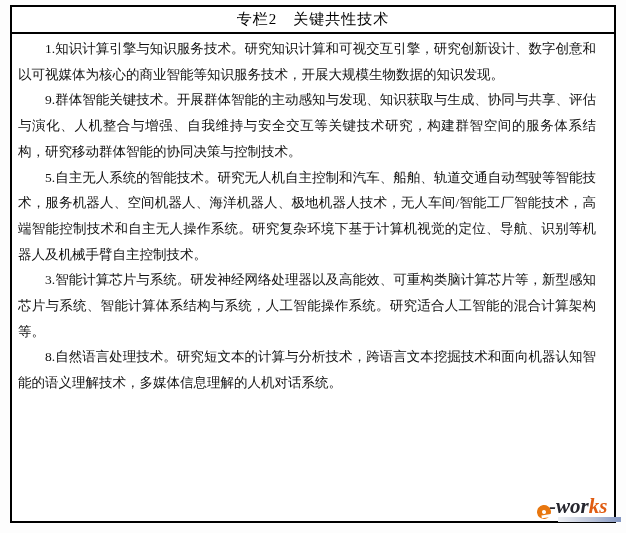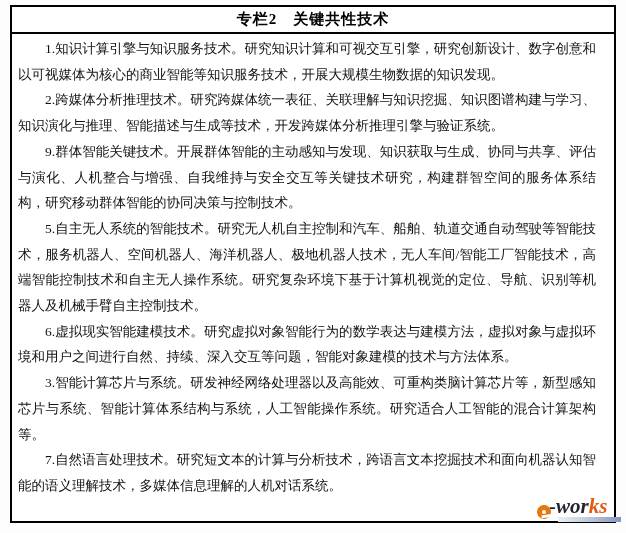--- a/index.html
+++ b/index.html
@@ -21,21 +21,21 @@
     height: 518px;
     border: 2px solid #000000;
     background: #ffffff;
   }
   .panel-header {
     height: 27px;
     border-bottom: 2px solid #000000;
     display: flex;
     align-items: center;
     justify-content: center;
-    font-weight: bold;
+    font-weight: normal;
     font-size: 15px;
     letter-spacing: 1px;
     color: #000000;
   }
   .panel-body {
     padding: 2px 18px 0 6px;
     font-size: 13.5px;
     line-height: 25.7px;
     text-align: justify;
   }
@@ -93,26 +93,24 @@
   }
 </style>
 </head>
 <body>
 
 <div class="page">
   <div class="panel">
     <div class="panel-header">专栏2　关键共性技术</div>
     <div class="panel-body">
       <p>1.知识计算引擎与知识服务技术。研究知识计算和可视交互引擎，研究创新设计、数字创意和以可视媒体为核心的商业智能等知识服务技术，开展大规模生物数据的知识发现。</p>
-      <p>2.跨媒体分析推理技术。研究跨媒体统一表征、关联理解与知识挖掘、知识图谱构建与学习、知识演化与推理、智能描述与生成等技术，开发跨媒体分析推理引擎与验证系统。</p>
       <p>9.群体智能关键技术。开展群体智能的主动感知与发现、知识获取与生成、协同与共享、评估与演化、人机整合与增强、自我维持与安全交互等关键技术研究，构建群智空间的服务体系结构，研究移动群体智能的协同决策与控制技术。</p>
       <p>5.自主无人系统的智能技术。研究无人机自主控制和汽车、船舶、轨道交通自动驾驶等智能技术，服务机器人、空间机器人、海洋机器人、极地机器人技术，无人车间/智能工厂智能技术，高端智能控制技术和自主无人操作系统。研究复杂环境下基于计算机视觉的定位、导航、识别等机器人及机械手臂自主控制技术。</p>
-      <p>6.虚拟现实智能建模技术。研究虚拟对象智能行为的数学表达与建模方法，虚拟对象与虚拟环境和用户之间进行自然、持续、深入交互等问题，智能对象建模的技术与方法体系。</p>
       <p>3.智能计算芯片与系统。研发神经网络处理器以及高能效、可重构类脑计算芯片等，新型感知芯片与系统、智能计算体系结构与系统，人工智能操作系统。研究适合人工智能的混合计算架构等。</p>
-      <p>7.自然语言处理技术。研究短文本的计算与分析技术，跨语言文本挖掘技术和面向机器认知智能的语义理解技术，多媒体信息理解的人机对话系统。</p>
+      <p>8.自然语言处理技术。研究短文本的计算与分析技术，跨语言文本挖掘技术和面向机器认知智能的语义理解技术，多媒体信息理解的人机对话系统。</p>
     </div>
   </div>
 
   <div class="logo">
     <span class="logo-e"></span>
     <span class="logo-text"><span>-wor</span><span class="logo-ks">ks</span></span>
     <span class="logo-bar"></span>
   </div>
 </div>
 

